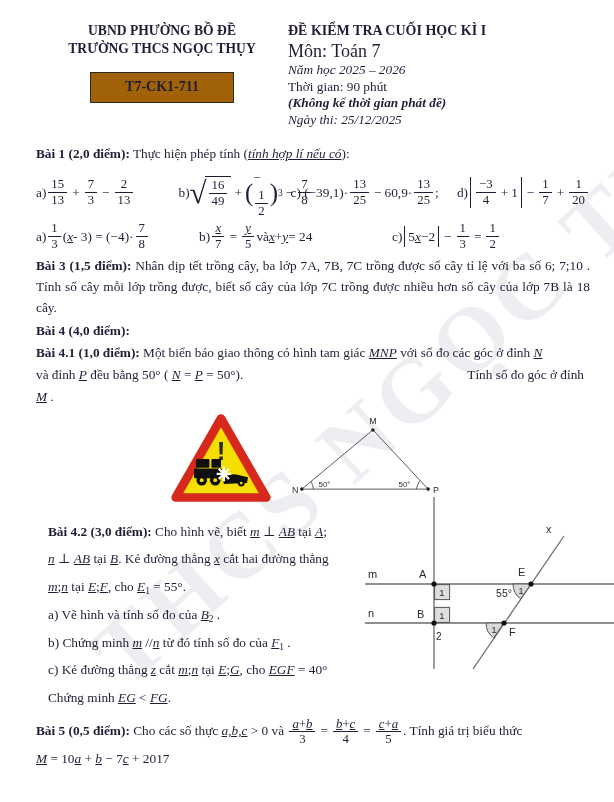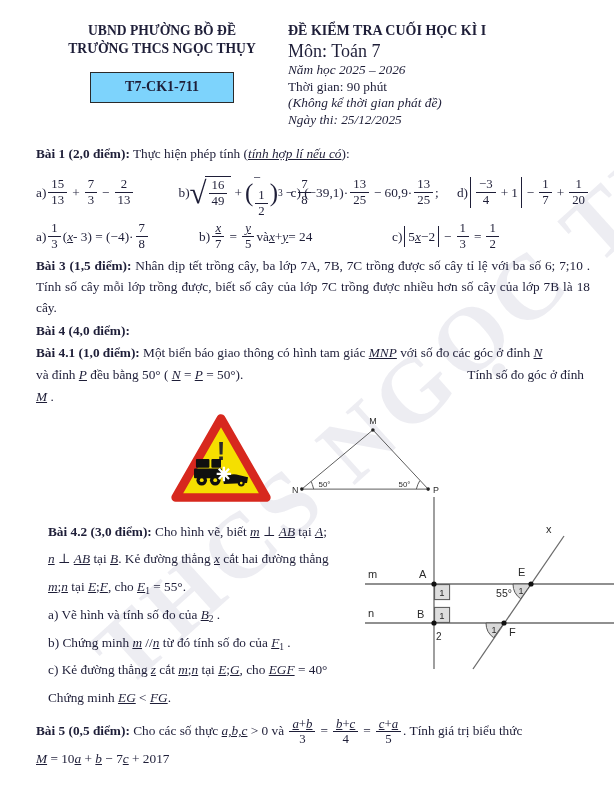--- a/index.html
+++ b/index.html
@@ -14,26 +14,26 @@
     transform:rotate(-42deg);transform-origin:0 0;
     font-size:92px;font-weight:bold;letter-spacing:6px;white-space:nowrap;
     color:rgba(50,50,110,0.09);pointer-events:none;
   }
   .page{position:relative;z-index:1;padding:22px 24px 0 36px;}
   
   .header{display:flex;}
   .hleft{width:252px;text-align:center;}
   .hl{font-weight:bold;font-size:13.6px;line-height:1.35;}
   .codebox{width:142px;margin:13px auto 8px;border:1.5px solid #2a2a2a;
-    padding:3px 0 4px;font-weight:bold;font-size:14px;background:#7dd3fc;}
+    padding:3px 0 4px;font-weight:bold;font-size:14px;background:#a16207;}
   .hright{flex:1;text-align:left;line-height:1.25;}
   .hr-title{font-weight:bold;font-size:14px;}
   .hr-subject{font-weight:normal;font-size:18px;}
   .hr-year,.hr-date{font-style:italic;}
-  .hr-note{font-weight:normal;font-style:italic;}
+  .hr-note{font-weight:bold;font-style:italic;}
   
   .content{margin-top:15px;}
   .bold{font-weight:bold;}
   .tline{margin:1px 0;}
   .frow{display:flex;align-items:center;margin:2px 0 3px;}
   .frow .fi{display:flex;align-items:center;}
   .w1{width:143px;} .w2{width:112px;} .w3{width:167px;}
   .v1{width:163px;} .v2{width:193px;}
   .justify{text-align:justify;}
   .flexline{display:flex;justify-content:space-between;padding-right:6px;}

